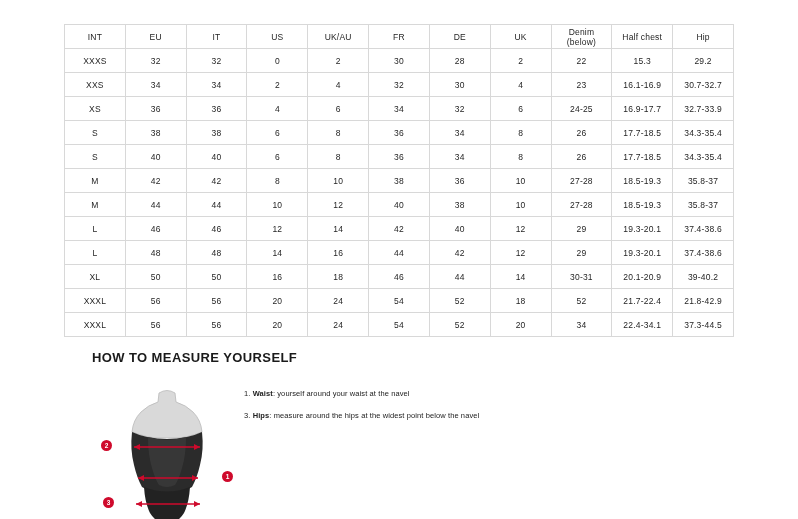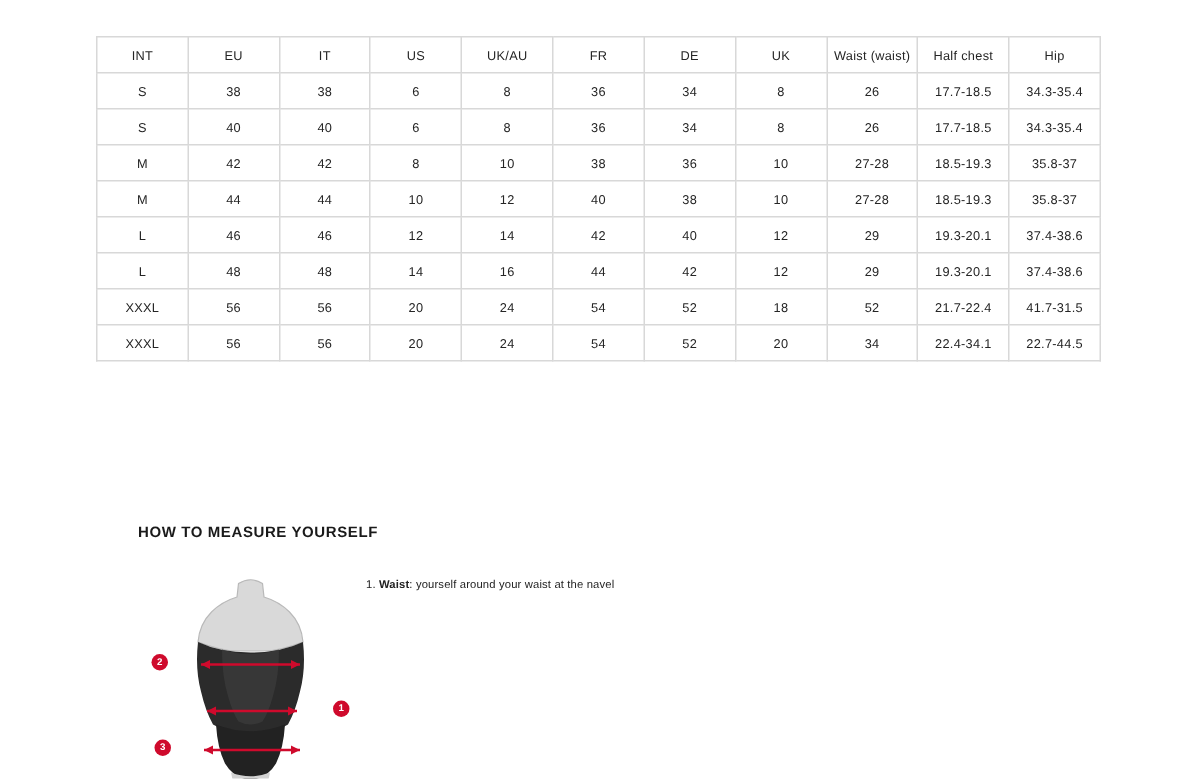--- a/index.html
+++ b/index.html
@@ -48,21 +48,21 @@
     color: #252525;
   }
   
   .howto {
     position: absolute;
     left: 64px;
     top: 350px;
     width: 700px;
   }
   .howto-title {
-    font-size: 10px;
+    font-size: 13px;
     font-weight: bold;
     letter-spacing: 0.4px;
     color: #1a1a1a;
     margin-bottom: 14px;
     padding-left: 28px;
   }
   .howto-body {
     position: relative;
     display: block;
   }
@@ -110,26 +110,65 @@
       <thead>
         <tr>
           <th>INT</th>
           <th>EU</th>
           <th>IT</th>
           <th>US</th>
           <th>UK/AU</th>
           <th>FR</th>
           <th>DE</th>
           <th>UK</th>
-          <th>Waist (waist)</th>
+          <th>Denim (below)</th>
           <th>Half chest</th>
           <th>Hip</th>
         </tr>
       </thead>
       <tbody>
+        <tr>
+          <td>XXXS</td>
+          <td>32</td>
+          <td>32</td>
+          <td>0</td>
+          <td>2</td>
+          <td>30</td>
+          <td>28</td>
+          <td>2</td>
+          <td>22</td>
+          <td>15.3</td>
+          <td>29.2</td>
+        </tr>
+        <tr>
+          <td>XXS</td>
+          <td>34</td>
+          <td>34</td>
+          <td>2</td>
+          <td>4</td>
+          <td>32</td>
+          <td>30</td>
+          <td>4</td>
+          <td>23</td>
+          <td>16.1-16.9</td>
+          <td>30.7-32.7</td>
+        </tr>
+        <tr>
+          <td>XS</td>
+          <td>36</td>
+          <td>36</td>
+          <td>4</td>
+          <td>6</td>
+          <td>34</td>
+          <td>32</td>
+          <td>6</td>
+          <td>24-25</td>
+          <td>16.9-17.7</td>
+          <td>32.7-33.9</td>
+        </tr>
         <tr>
           <td>S</td>
           <td>38</td>
           <td>38</td>
           <td>6</td>
           <td>8</td>
           <td>36</td>
           <td>34</td>
           <td>8</td>
           <td>26</td>
@@ -195,44 +234,57 @@
           <td>14</td>
           <td>16</td>
           <td>44</td>
           <td>42</td>
           <td>12</td>
           <td>29</td>
           <td>19.3-20.1</td>
           <td>37.4-38.6</td>
         </tr>
         <tr>
+          <td>XL</td>
+          <td>50</td>
+          <td>50</td>
+          <td>16</td>
+          <td>18</td>
+          <td>46</td>
+          <td>44</td>
+          <td>14</td>
+          <td>30-31</td>
+          <td>20.1-20.9</td>
+          <td>39-40.2</td>
+        </tr>
+        <tr>
           <td>XXXL</td>
           <td>56</td>
           <td>56</td>
           <td>20</td>
           <td>24</td>
           <td>54</td>
           <td>52</td>
           <td>18</td>
           <td>52</td>
           <td>21.7-22.4</td>
-          <td>41.7-31.5</td>
+          <td>21.8-42.9</td>
         </tr>
         <tr>
           <td>XXXL</td>
           <td>56</td>
           <td>56</td>
           <td>20</td>
           <td>24</td>
           <td>54</td>
           <td>52</td>
           <td>20</td>
           <td>34</td>
           <td>22.4-34.1</td>
-          <td>22.7-44.5</td>
+          <td>37.3-44.5</td>
         </tr>
       </tbody>
     </table>
   </div>
 
   <div class="howto">
     <div class="howto-title">HOW TO MEASURE YOURSELF</div>
 
     <div class="howto-body">
 
@@ -273,18 +325,22 @@
         <div class="num-badge" style="left:120px; top:84px;">1</div>
         <div class="num-badge" style="left:-1px; top:53px;">2</div>
         <div class="num-badge" style="left:1px; top:110px;">3</div>
       </div>
 
       <div class="notes">
         <div class="note">
           <span>1.</span>
           <b>Waist</b><span>: yourself around your waist at the navel</span>
         </div>
+        <div class="note">
+          <span>3.</span>
+          <b>Hips</b><span>: measure around the hips at the widest point below the navel</span>
+        </div>
       </div>
 
     </div>
   </div>
 
 </div>
 
 </body></html>

